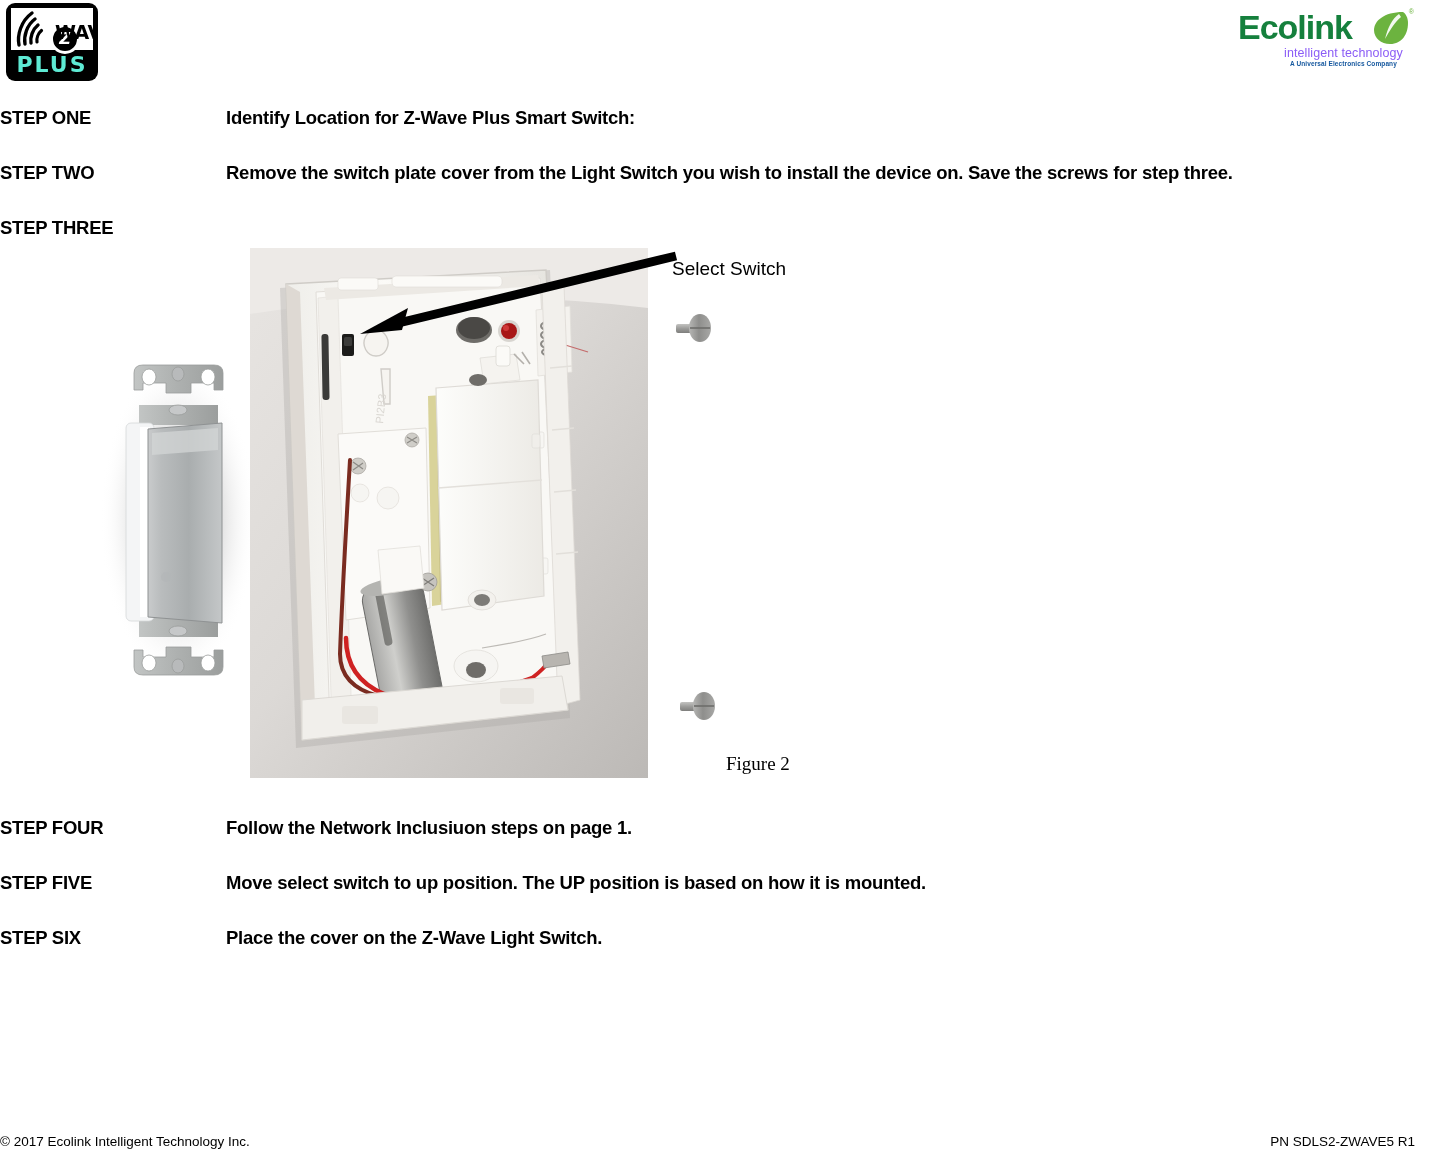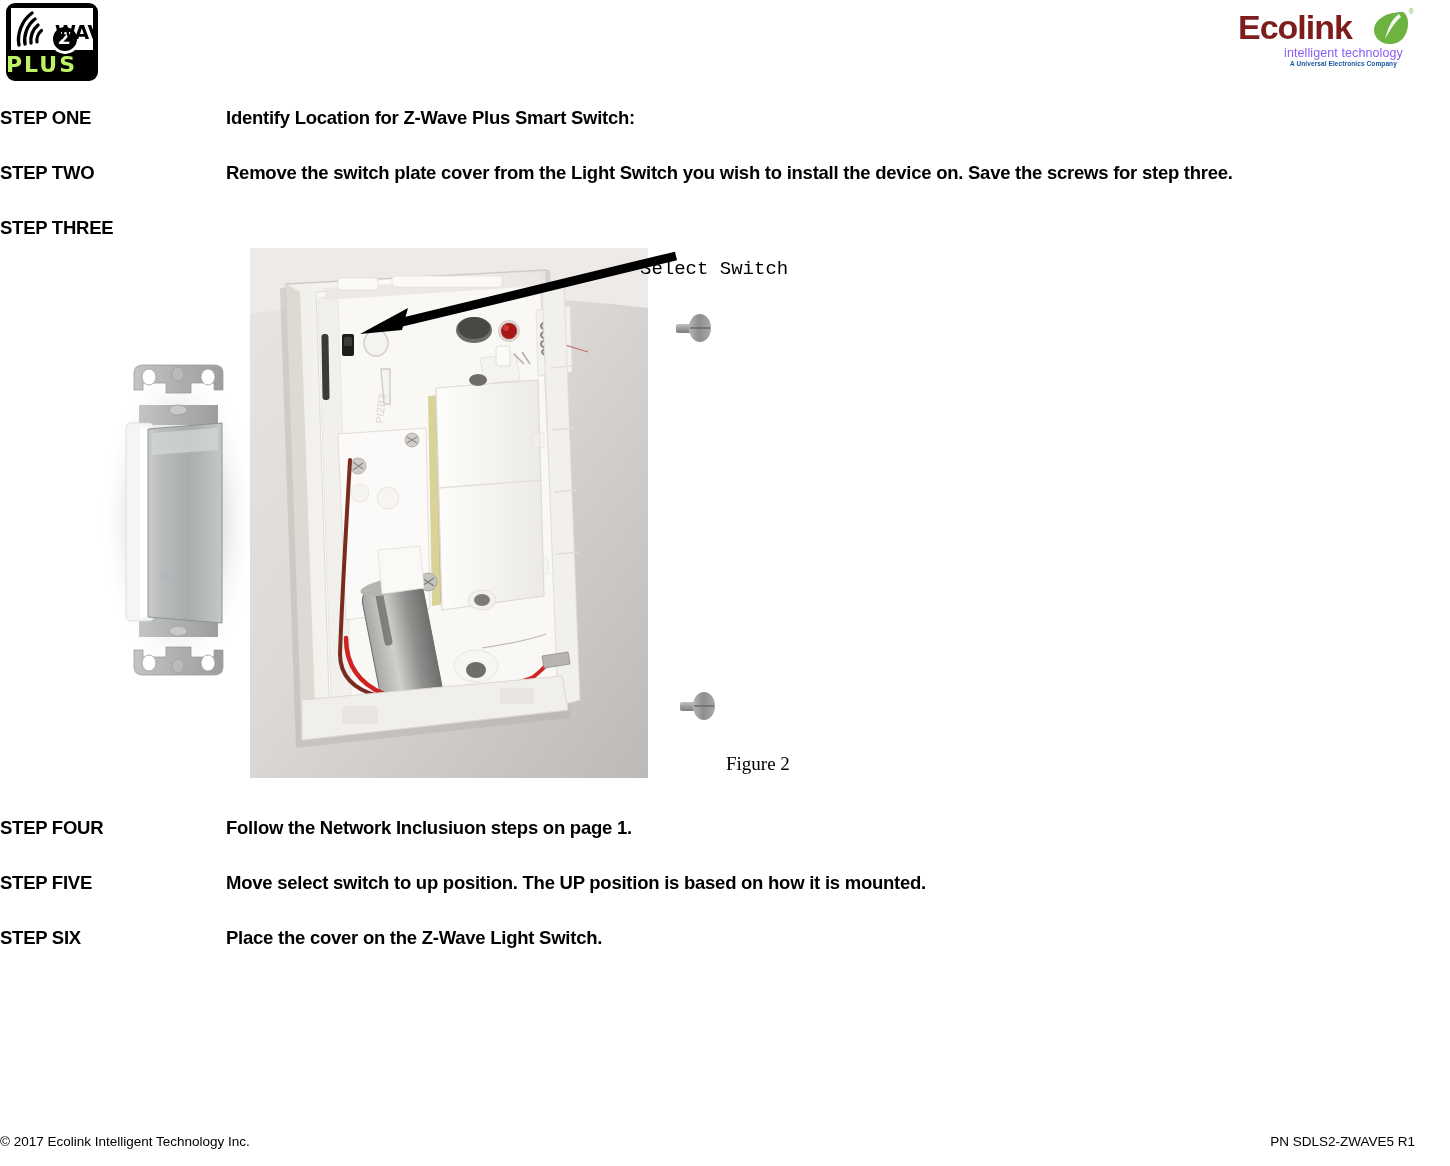--- a/index.html
+++ b/index.html
@@ -72,21 +72,22 @@
     color: #000000;
     font-family: "DejaVu Sans", sans-serif;
     font-weight: 700;
     font-size: 19px;
     letter-spacing: -0.5px;
   }
   #zwave-plus-text {
     position: absolute;
     left: 0; top: 49px;
     width: 92px;
-    color: #bef264;
+    text-align: center;
+    color: #5eead4;
     font-family: "DejaVu Sans", sans-serif;
     font-weight: 700;
     font-size: 22px;
     letter-spacing: 2px;
   }
 
   
   #ecolink-logo {
     position: absolute;
     right: 36px; top: 6px;
@@ -174,22 +175,22 @@
 
   
   #select-arrow {
     position: absolute;
     left: 350px; top: 8px;
     width: 330px; height: 95px;
     pointer-events: none;
   }
   #select-switch-label {
     position: absolute;
-    left: 640px; top: 18px;
-    font-family: Liberation Mono, monospace;
+    left: 672px; top: 18px;
+    font-family: Liberation Sans, sans-serif;
     font-size: 19px;
     white-space: nowrap;
   }
 
   .screw-gfx {
     position: absolute;
     width: 44px; height: 32px;
   }
   #screw-top  { left: 672px; top: 72px; }
   #screw-bot  { left: 676px; top: 450px; }
@@ -236,21 +237,21 @@
 
     <div id="zwave-badge">
       <div id="zwave-badge-z">Z</div>
     </div>
 
     <div id="zwave-wave-text">WAVE</div>
     <div id="zwave-plus-text">PLUS</div>
   </div>
 
   <div id="ecolink-logo">
-    <div id="ecolink-word" style="color:#7f1d1d">Ecolink</div>
+    <div id="ecolink-word" style="color:#15803d">Ecolink</div>
 
     <svg id="ecolink-leaf" viewBox="0 0 40 40">
       <path d="M33,4 C14,4 4,13 4,22 C4,30 11,36 20,36 C32,36 38,26 38,15 C38,10 36,6 33,4 Z" fill="#6cb33f"></path>
       <path d="M29,6 C22,11 18,19 15,31 C20,22 25,14 31,9 Z" fill="#ffffff" opacity="0.92"></path>
     </svg>
 
     <div id="ecolink-reg" style="color:#6cb33f">®</div>
     <div id="ecolink-tag" style="color:#8b5cf6">intelligent technology</div>
     <div id="ecolink-sub" style="color:#14579e">A Universal Electronics Company</div>
   </div>

